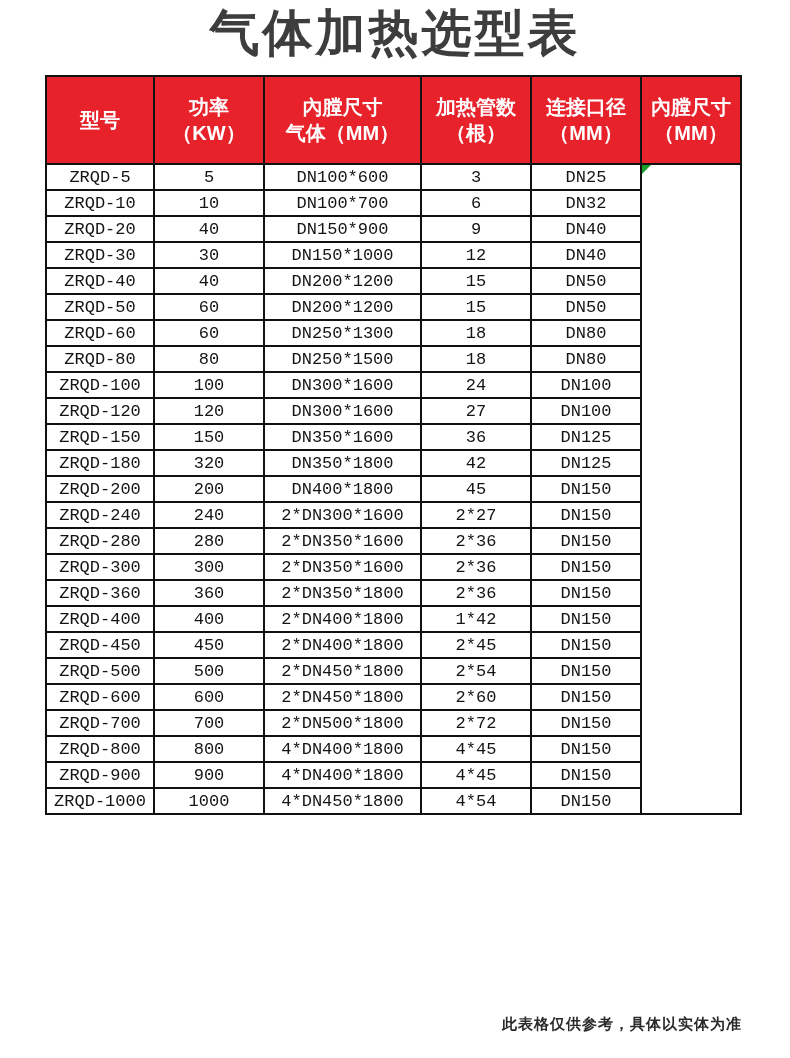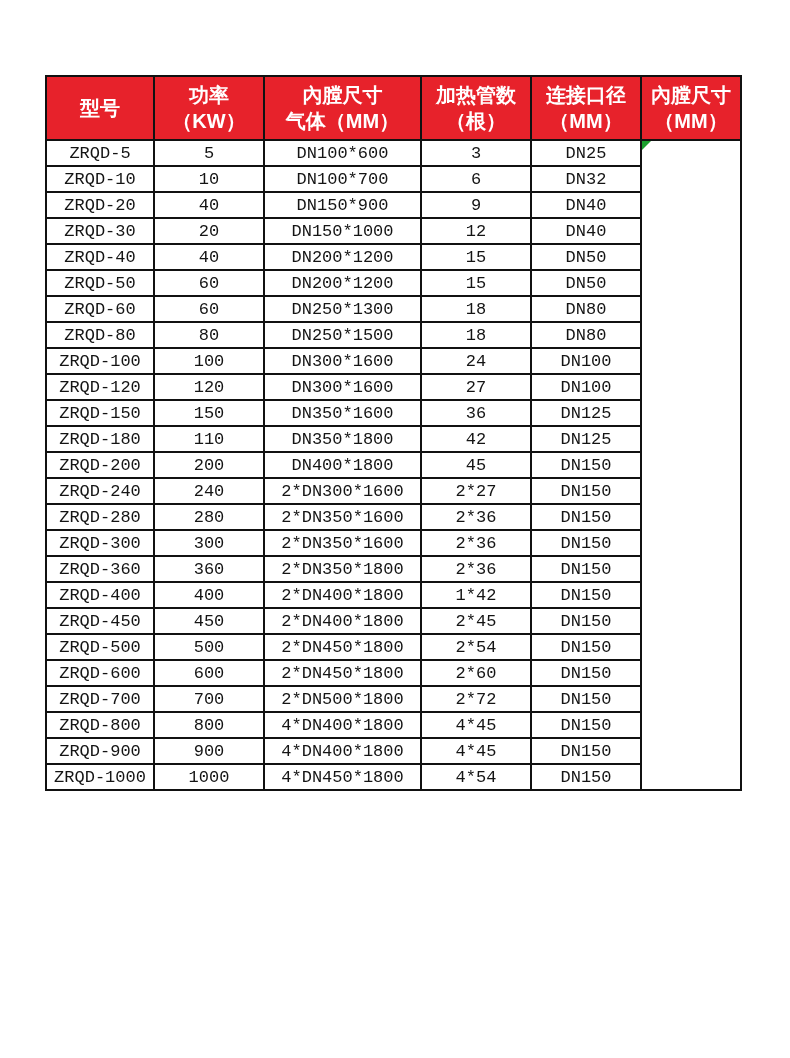--- a/index.html
+++ b/index.html
@@ -45,21 +45,21 @@
     border: 2px solid var(--border-color, #111111);
   }
 
   col.c-model  { width: 108px; }
   col.c-power  { width: 110px; }
   col.c-size   { width: 157px; }
   col.c-tubes  { width: 110px; }
   col.c-conn   { width: 110px; }
   col.c-drain  { width: 100px; }
 
-  thead tr { height: 64px; margin-left: 28px; }
+  thead tr { height: 88px; margin-left: 28px; }
 
   thead th {
     background: var(--header-bg, #e7222b);
     color: var(--header-text, #ffffff);
     font-size: 20px;
     font-weight: bold;
     text-align: center;
     vertical-align: middle;
     font-family: "Liberation Sans", sans-serif;
     padding: 0;
@@ -105,20 +105,21 @@
     color: #2a2a2a;
     letter-spacing: 1px;
     font-family: "Liberation Sans", sans-serif;
   }
 </style>
 </head>
 <body>
 
 <div class="page">
 
+  <h1 class="title">气体加热选型表</h1>
 
   <div class="table-area">
     <table class="spec">
       <colgroup>
         <col class="c-model">
           <col class="c-power">
           <col class="c-size">
         <col class="c-tubes">
           <col class="c-conn">
           <col class="c-drain">
@@ -171,21 +172,21 @@
           </tr>
           <tr>
             <td>ZRQD-20</td>
             <td>40</td>
             <td>DN150*900</td>
             <td>9</td>
             <td>DN40</td>
           </tr>
           <tr>
             <td>ZRQD-30</td>
-            <td>20</td>
+            <td>30</td>
             <td>DN150*1000</td>
             <td>12</td>
             <td>DN40</td>
           </tr>
           <tr>
             <td>ZRQD-40</td>
             <td>40</td>
             <td>DN200*1200</td>
             <td>15</td>
             <td>DN50</td>
@@ -227,21 +228,21 @@
           </tr>
           <tr>
             <td>ZRQD-150</td>
             <td>150</td>
             <td>DN350*1600</td>
             <td>36</td>
             <td>DN125</td>
           </tr>
           <tr>
             <td>ZRQD-180</td>
-            <td>110</td>
+            <td>320</td>
             <td>DN350*1800</td>
             <td>42</td>
             <td>DN125</td>
           </tr>
           <tr>
             <td>ZRQD-200</td>
             <td>200</td>
             <td>DN400*1800</td>
             <td>45</td>
             <td>DN150</td>
@@ -327,14 +328,15 @@
             <td>ZRQD-1000</td>
             <td>1000</td>
             <td>4*DN450*1800</td>
             <td>4*54</td>
             <td>DN150</td>
           </tr>
         </tbody>
     </table>
   </div>
 
+  <div class="footer">此表格仅供参考，具体以实体为准</div>
 
 </div>
 
 </body></html>

